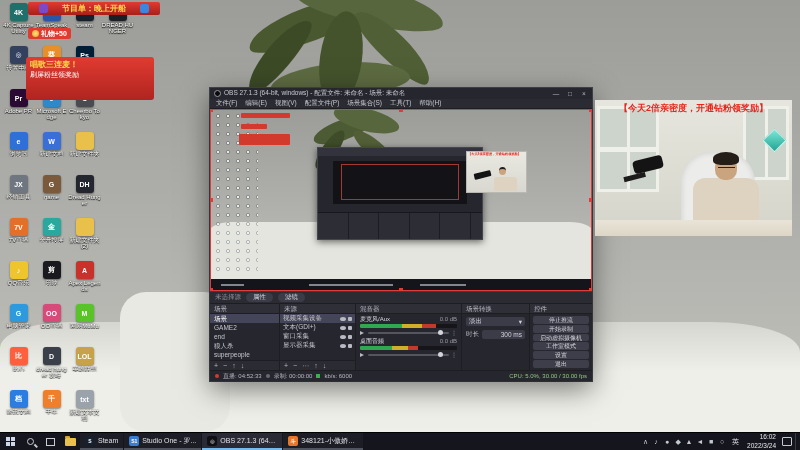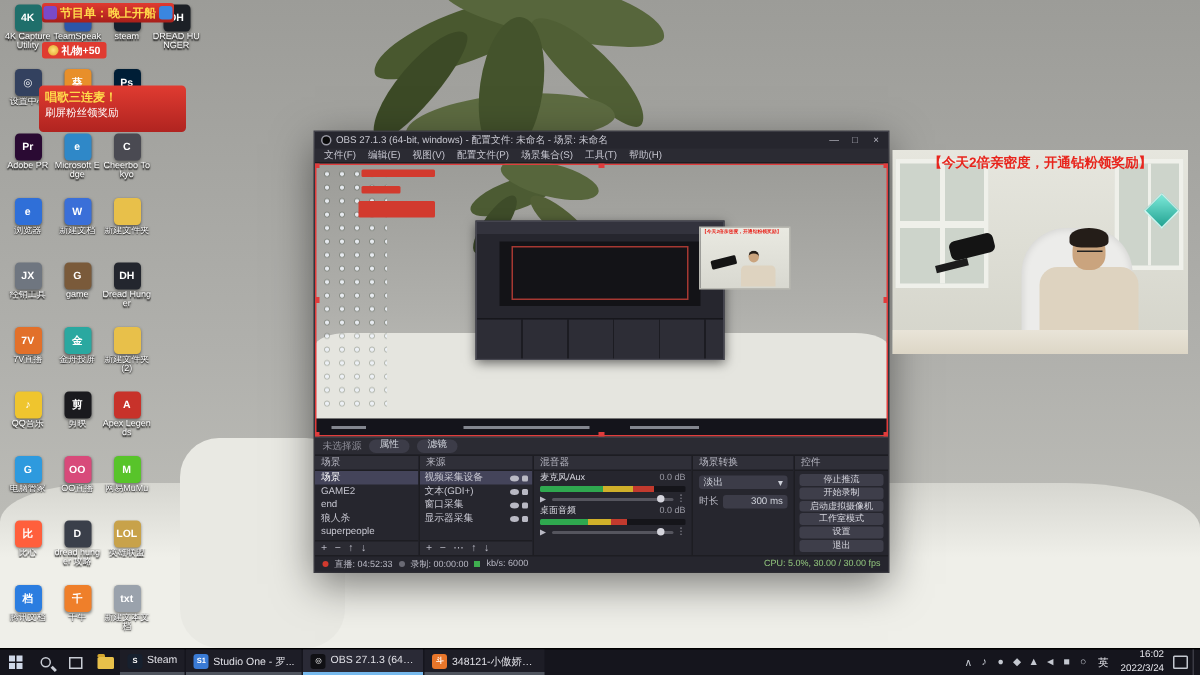--- a/index.html
+++ b/index.html
@@ -23,30 +23,30 @@
   
   .icon-grid{position:absolute;left:2px;top:2px;display:grid;z-index:2;
     grid-template-rows:repeat(10,43px);grid-auto-flow:column;grid-auto-columns:33px;}
   .dicon{width:33px;height:43px;text-align:center;overflow:hidden;cursor:default;}
   .dicon-img{width:18px;height:18px;border-radius:3px;display:flex;align-items:center;justify-content:center;
     margin:1px auto 1px;box-shadow:0 1px 2px rgba(0,0,0,.45);color:#fff;font-size:7px;font-weight:bold;}
   .dicon-label{display:block;font-size:6px;line-height:1.08;color:#fff;
     text-shadow:0 1px 1px #000,0 0 2px rgba(0,0,0,.8);word-break:break-all;max-height:14px;overflow:hidden;}
   
   .banner{position:absolute;z-index:4;}
-  .banner1{left:28px;top:2px;height:13px;display:flex;align-items:center;gap:2px;
-    background:linear-gradient(#e03b31,#a81f1a);border-radius:2px;padding:0 1px;}
+  .banner1{left:28px;top:2px;height:13px;display:flex;align-items:center;gap:14px;
+    background:linear-gradient(#e03b31,#a81f1a);border-radius:2px;padding:0 11px;}
   .banner1 .txt{color:#ffd94a;font-size:8px;font-weight:bold;white-space:nowrap;}
   .emote{width:9px;height:9px;border-radius:2px;}
   .em-purple{background:#7a4ac8;} .em-blue{background:#3a86e0;}
   .banner2{left:28px;top:28px;height:11px;display:flex;align-items:center;gap:2px;
     background:#e03b31;border-radius:2px;padding:0 4px;color:#fff;font-size:7px;font-weight:bold;}
   .coin{width:7px;height:7px;border-radius:50%;background:radial-gradient(#ffe27a,#e0a02a);}
-  .banner3{left:26px;top:57px;width:98px;background:linear-gradient(#e03b31,#b02420);
-    border-radius:3px;padding:2px 4px 8px;}
+  .banner3{left:26px;top:57px;width:128px;background:linear-gradient(#e03b31,#b02420);
+    border-radius:3px;padding:2px 4px 20px;}
   .banner3 .l1{color:#ffd94a;font-size:8px;font-weight:bold;white-space:nowrap;}
   .banner3 .l2{color:#fff;font-size:7px;white-space:nowrap;}
   
   .obs{position:absolute;left:210px;top:88px;width:382px;height:293px;z-index:5;background:#26262e;
     box-shadow:0 8px 26px rgba(0,0,0,.5),0 0 0 1px #46464f;}
   .obs-titlebar{height:11px;background:#26262e;display:flex;align-items:center;gap:3px;padding:0 1px 0 4px;}
   .obs-ic{width:7px;height:7px;border-radius:50%;background:#0a0a0a;border:1px solid #9a9aa4;}
   .obs-title{flex:1;font-size:6.5px;color:#c9c9d2;white-space:nowrap;overflow:hidden;}
   .win-btn{width:14px;text-align:center;font-size:6.5px;color:#b8b8c2;line-height:11px;}
   .obs-menubar{height:10px;background:#2b2b33;display:flex;align-items:center;padding-left:2px;border-bottom:1px solid #1d1d22;}

